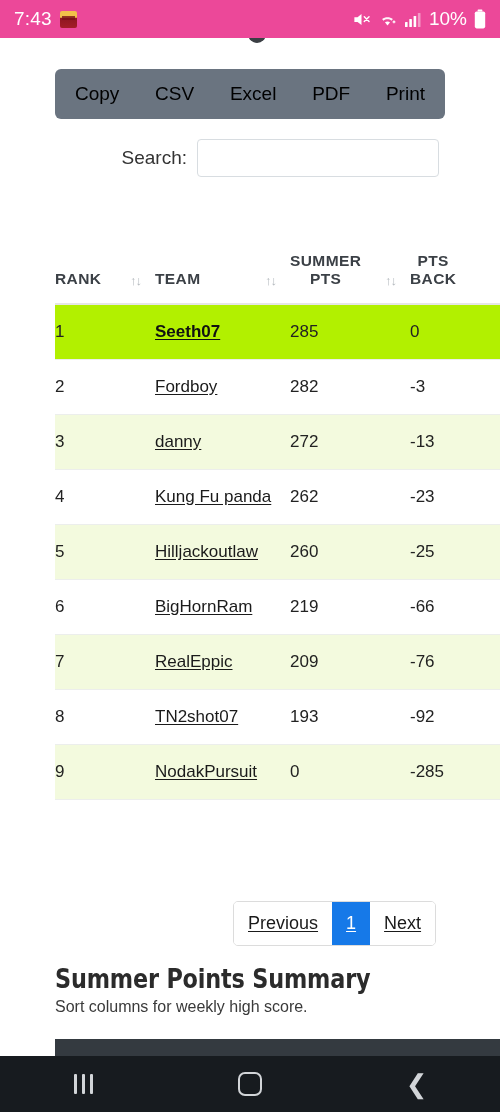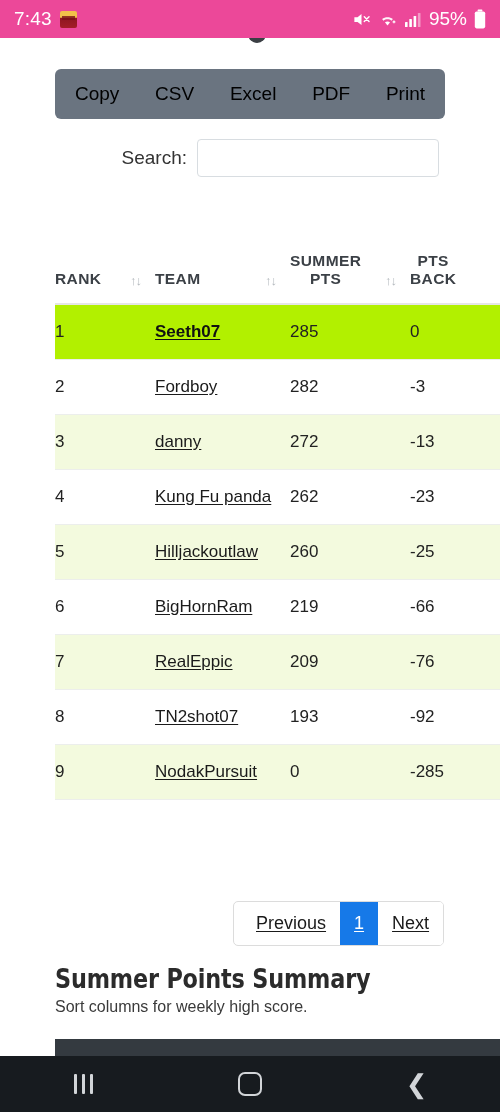--- a/index.html
+++ b/index.html
@@ -102,21 +102,20 @@
   td.c-team a {
     color:#1a1a1a; text-decoration: underline; text-underline-offset:2px;
   }
   td.c-team { padding-right:14px; }
 
   
   .paginate {
     position:absolute; left:233px; top:863px;
     display:flex; border:1px solid #dcdcdc; border-radius:5px; overflow:hidden;
     background:#fff;
-    padding-left:8px;
   }
   .pg {
     padding: 11px 14px; font-size:18px; color:#1a1a1a;
     text-decoration: underline; text-underline-offset:2px; cursor:pointer;
     background:#fff; border:none; font-family:"Liberation Sans", sans-serif;
   }
   .pg.active { background:#1679e8; color:#ffffff; }
 
   
   .summary-title {
@@ -182,21 +181,21 @@
         </svg>
       </span>
       <span>
         <svg width="18" height="19" viewBox="0 0 18 19" fill="#fff">
           <rect x="1" y="12" width="2.6" height="5" rx=".6"></rect>
           <rect x="5.3" y="9" width="2.6" height="8" rx=".6"></rect>
           <rect x="9.6" y="6" width="2.6" height="11" rx=".6"></rect>
           <rect x="13.9" y="3" width="2.6" height="14" rx=".6" opacity=".45"></rect>
         </svg>
       </span>
-      <span class="sb-pct">95%</span>
+      <span class="sb-pct">10%</span>
       <span>
         <svg width="12" height="20" viewBox="0 0 12 20" fill="none">
           <rect x="3.6" y="0.6" width="4.8" height="2" rx=".6" fill="#fff"></rect>
           <rect x="0.8" y="2.4" width="10.4" height="17" rx="1.8" fill="#fff"></rect>
         </svg>
       </span>
     </div>
   </div>
 
   <div class="page">

